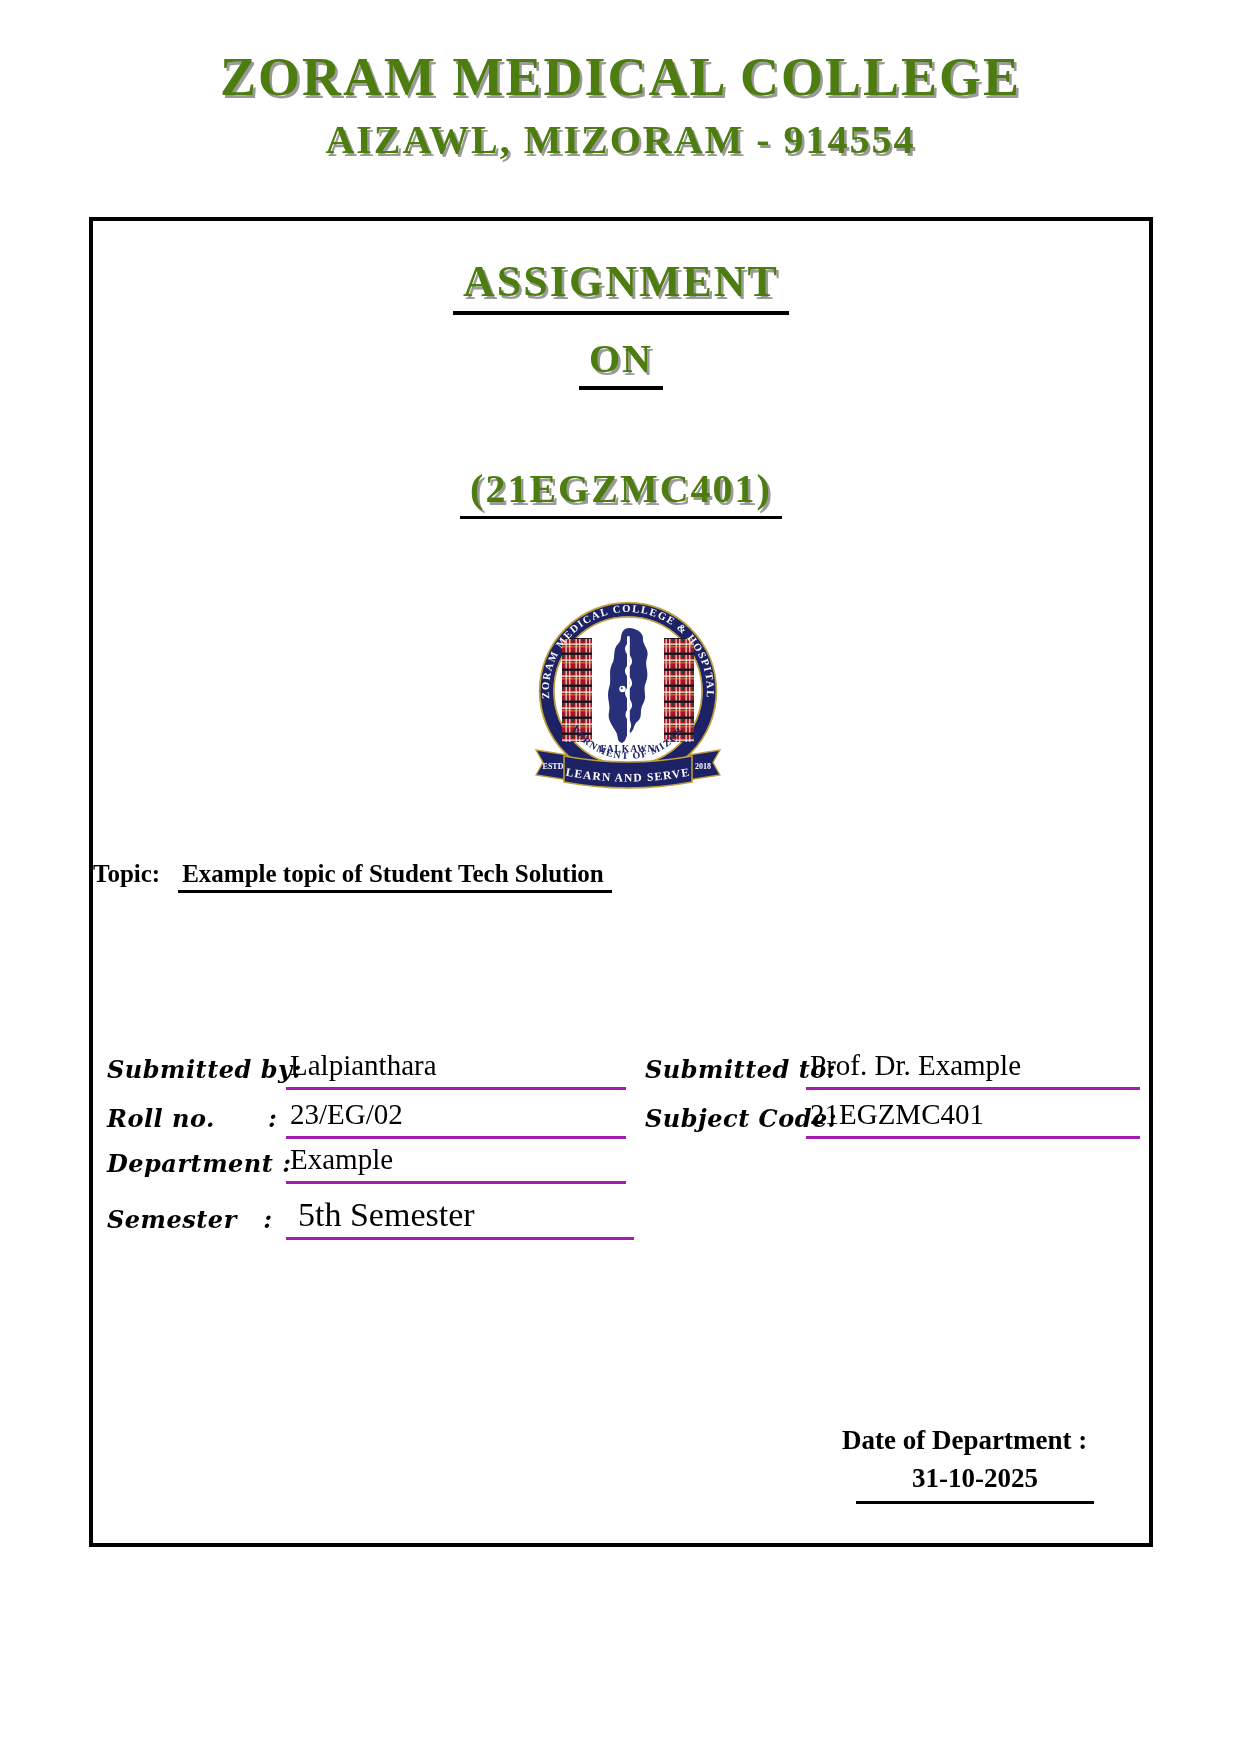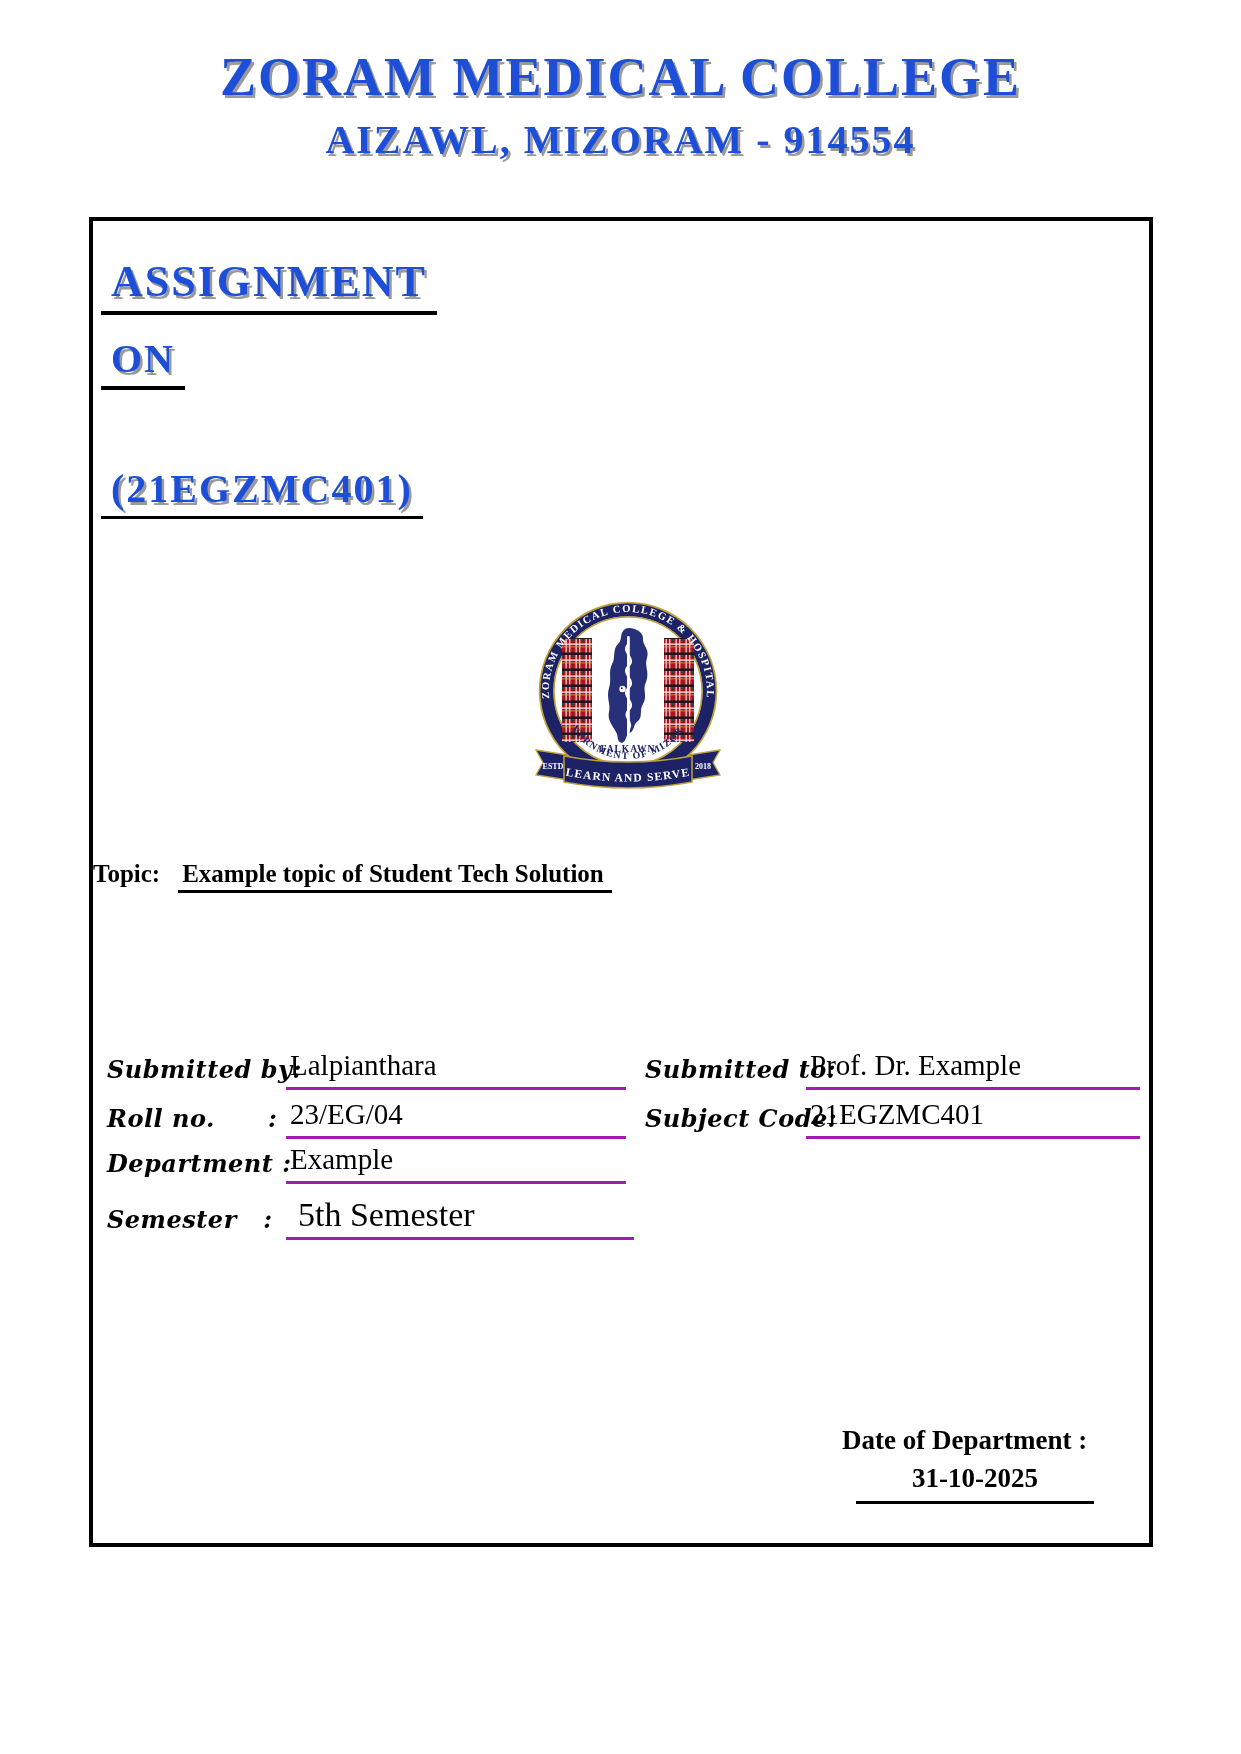--- a/index.html
+++ b/index.html
@@ -11,39 +11,39 @@
     background: #ffffff;
     font-family: "Liberation Serif", serif;
     color: #000;
     overflow: hidden;
   }
   
   .algerian {
     font-family: "Liberation Serif", serif;
     font-weight: bold;
     letter-spacing: 2px;
-    color: #1d4ed8;
+    color: #4d7c0f;
     text-shadow: 2.5px 2.5px 0 #9a9a9a;
     white-space: nowrap;
   }
   .college-name {
     position: absolute; top: 46px; left: 0; right: 0;
     text-align: center; font-size: 54px;
   }
   .college-location {
     position: absolute; top: 116px; left: 0; right: 0;
     text-align: center; font-size: 40px;
   }
   .border-box {
     position: absolute; left: 89px; top: 217px;
     width: 1056px; height: 1322px;
     border: 4px solid #000;
     background: #fff;
   }
-  .tline { position: absolute; left: 8px; right: 0; text-align: left; }
+  .tline { position: absolute; left: 0; right: 0; text-align: center; }
   .tline .u { display: inline-block; padding: 0 10px 4px 10px; }
   .t-assignment { top: 35px; }
   .t-assignment .u { font-size: 44px; border-bottom: 4px solid #000; }
   .t-on { top: 114px; }
   .t-on .u { font-size: 40px; border-bottom: 4px solid #000; }
   .t-subject { top: 186px; }
   .t-subject .u { font-size: 40px; border-bottom: 3px solid #000; }
   .t-code { top: 244px; }
   .t-code .u { font-size: 40px; border-bottom: 3px solid #000; }
 
@@ -196,21 +196,21 @@
     <div class="topic-row">
       <span>Topic:</span><span class="topic-value">Example topic of Student Tech Solution</span>
     </div>
 
     <div class="frow col-left row-1">
       <div class="frow-label">Submitted by:</div>
       <div class="frow-value">Lalpianthara</div>
     </div>
     <div class="frow col-left row-2">
       <div class="frow-label">Roll no.      :</div>
-      <div class="frow-value">23/EG/04</div>
+      <div class="frow-value">23/EG/02</div>
     </div>
     <div class="frow col-left row-3">
       <div class="frow-label">Department :</div>
       <div class="frow-value">Example</div>
     </div>
     <div class="frow col-left row-4">
       <div class="frow-label">Semester   :</div>
       <div class="frow-value">5th Semester</div>
     </div>
 

